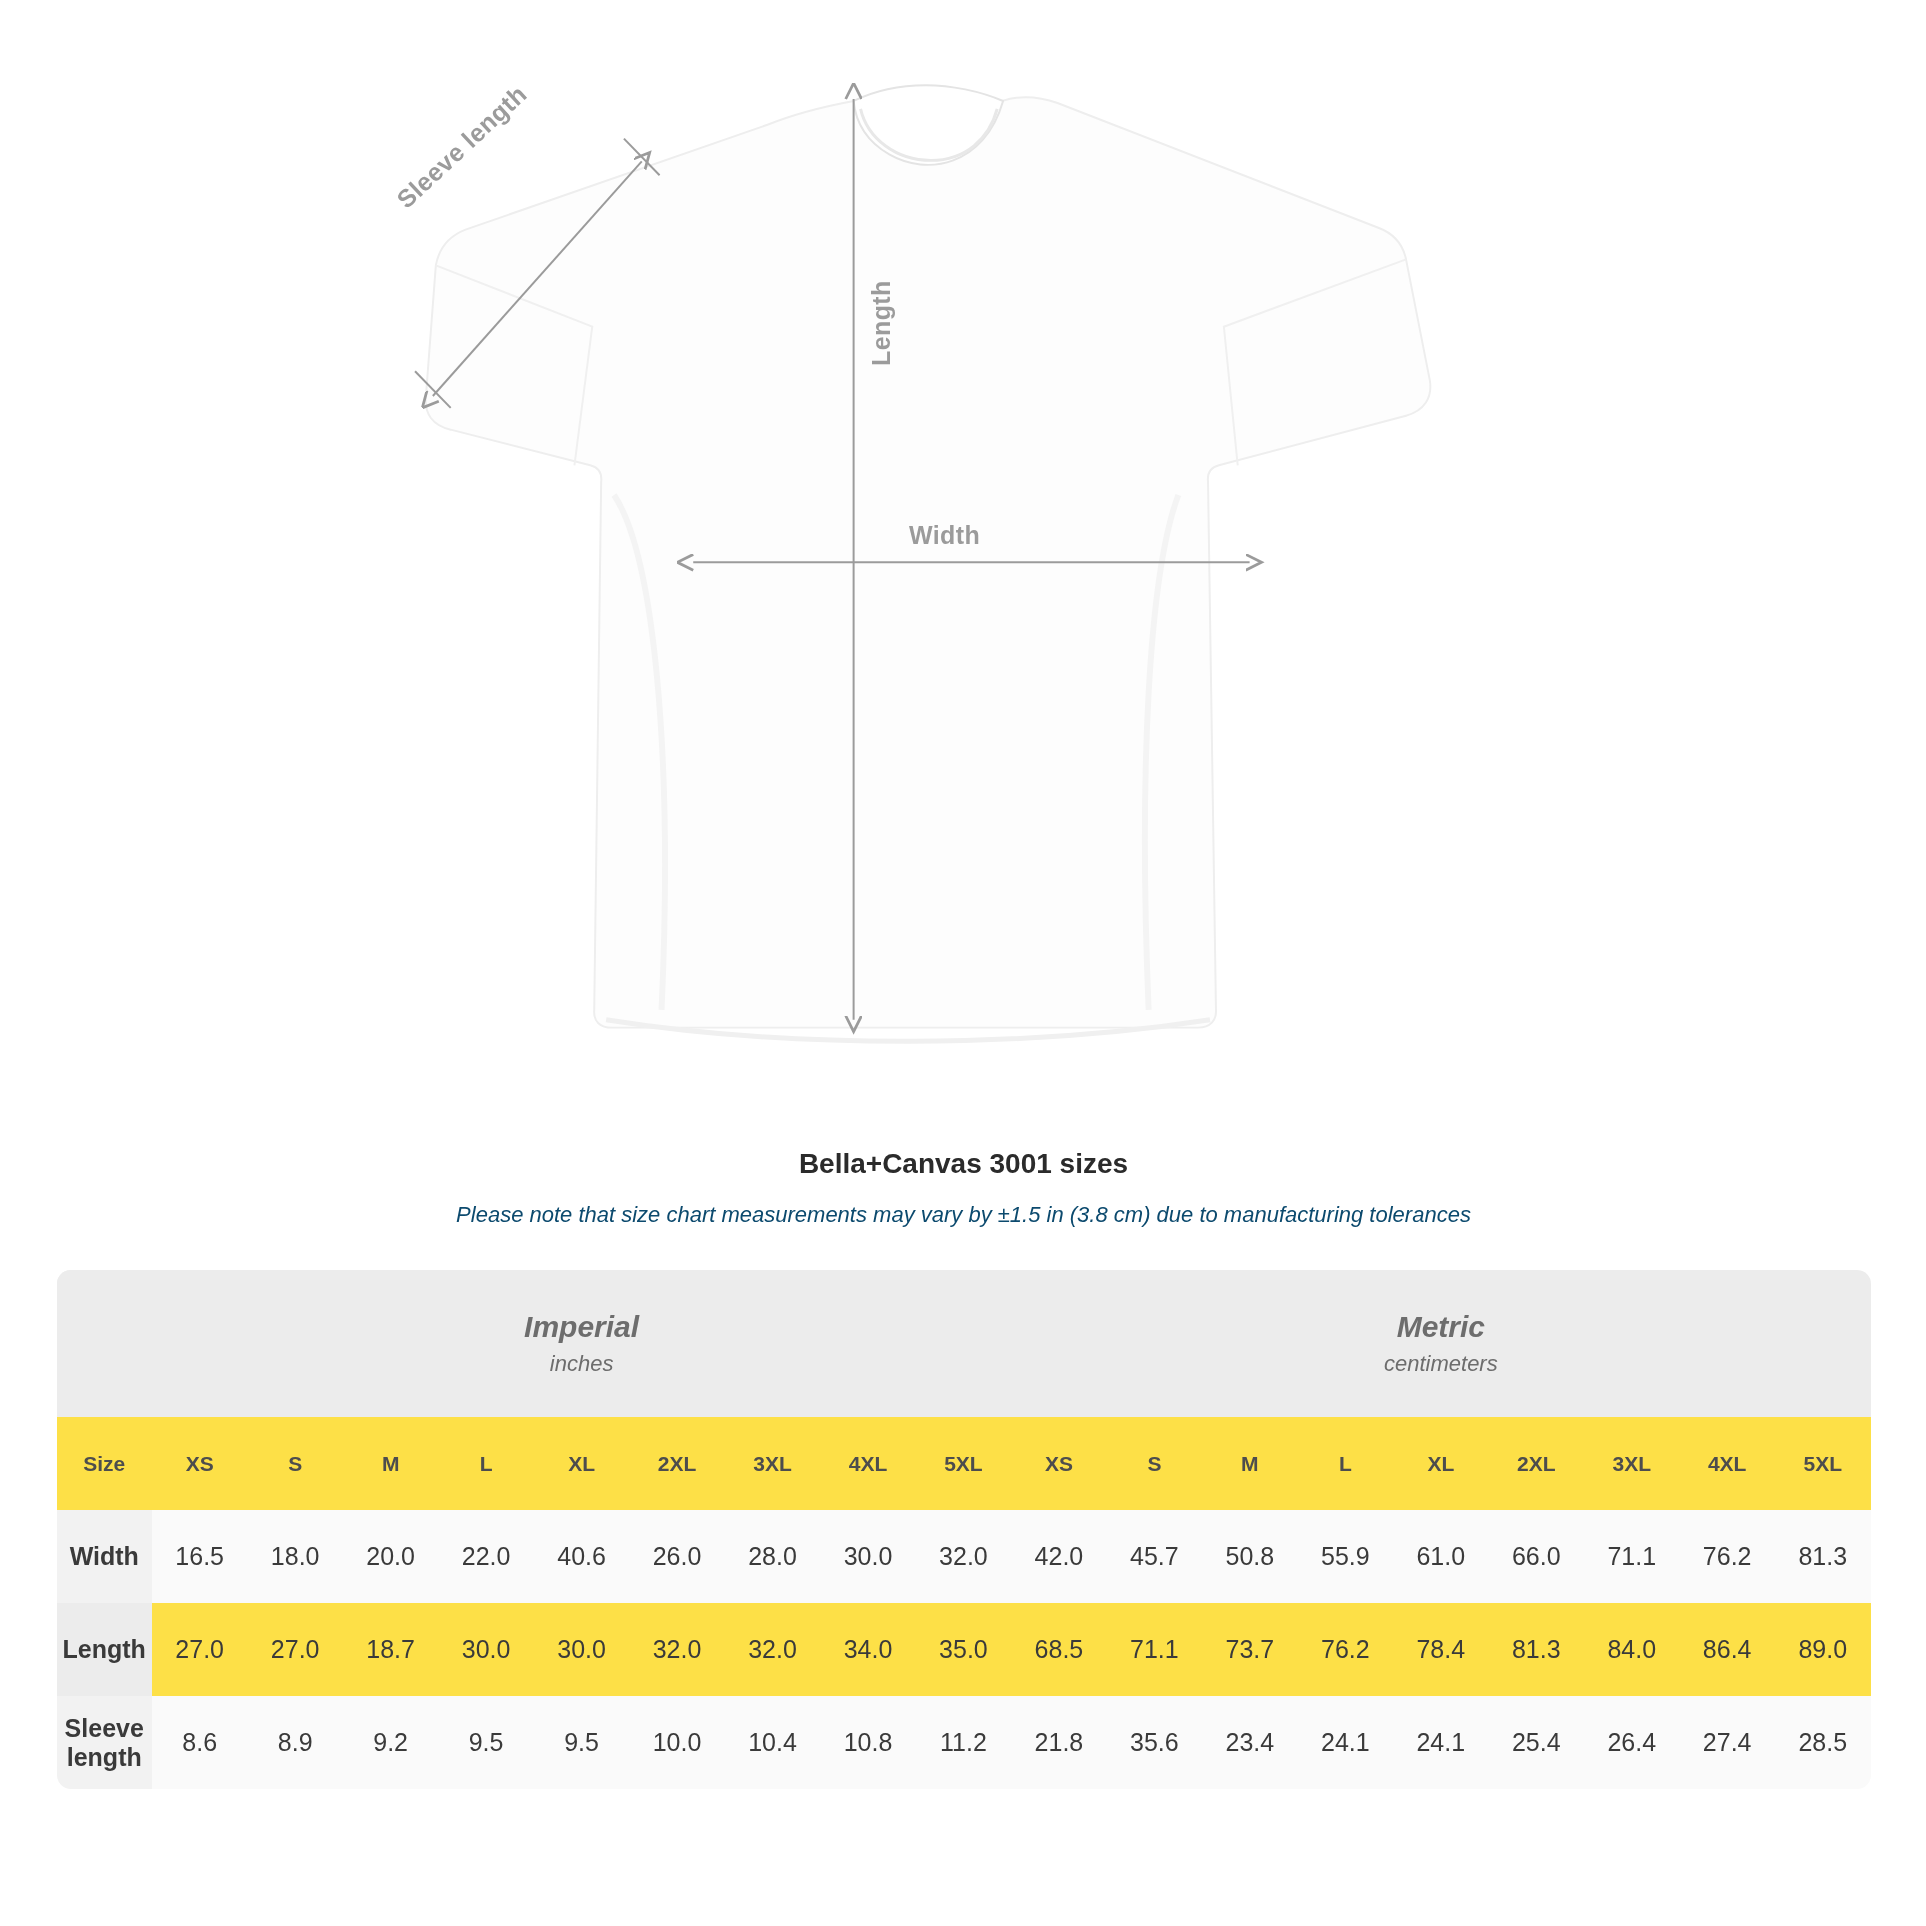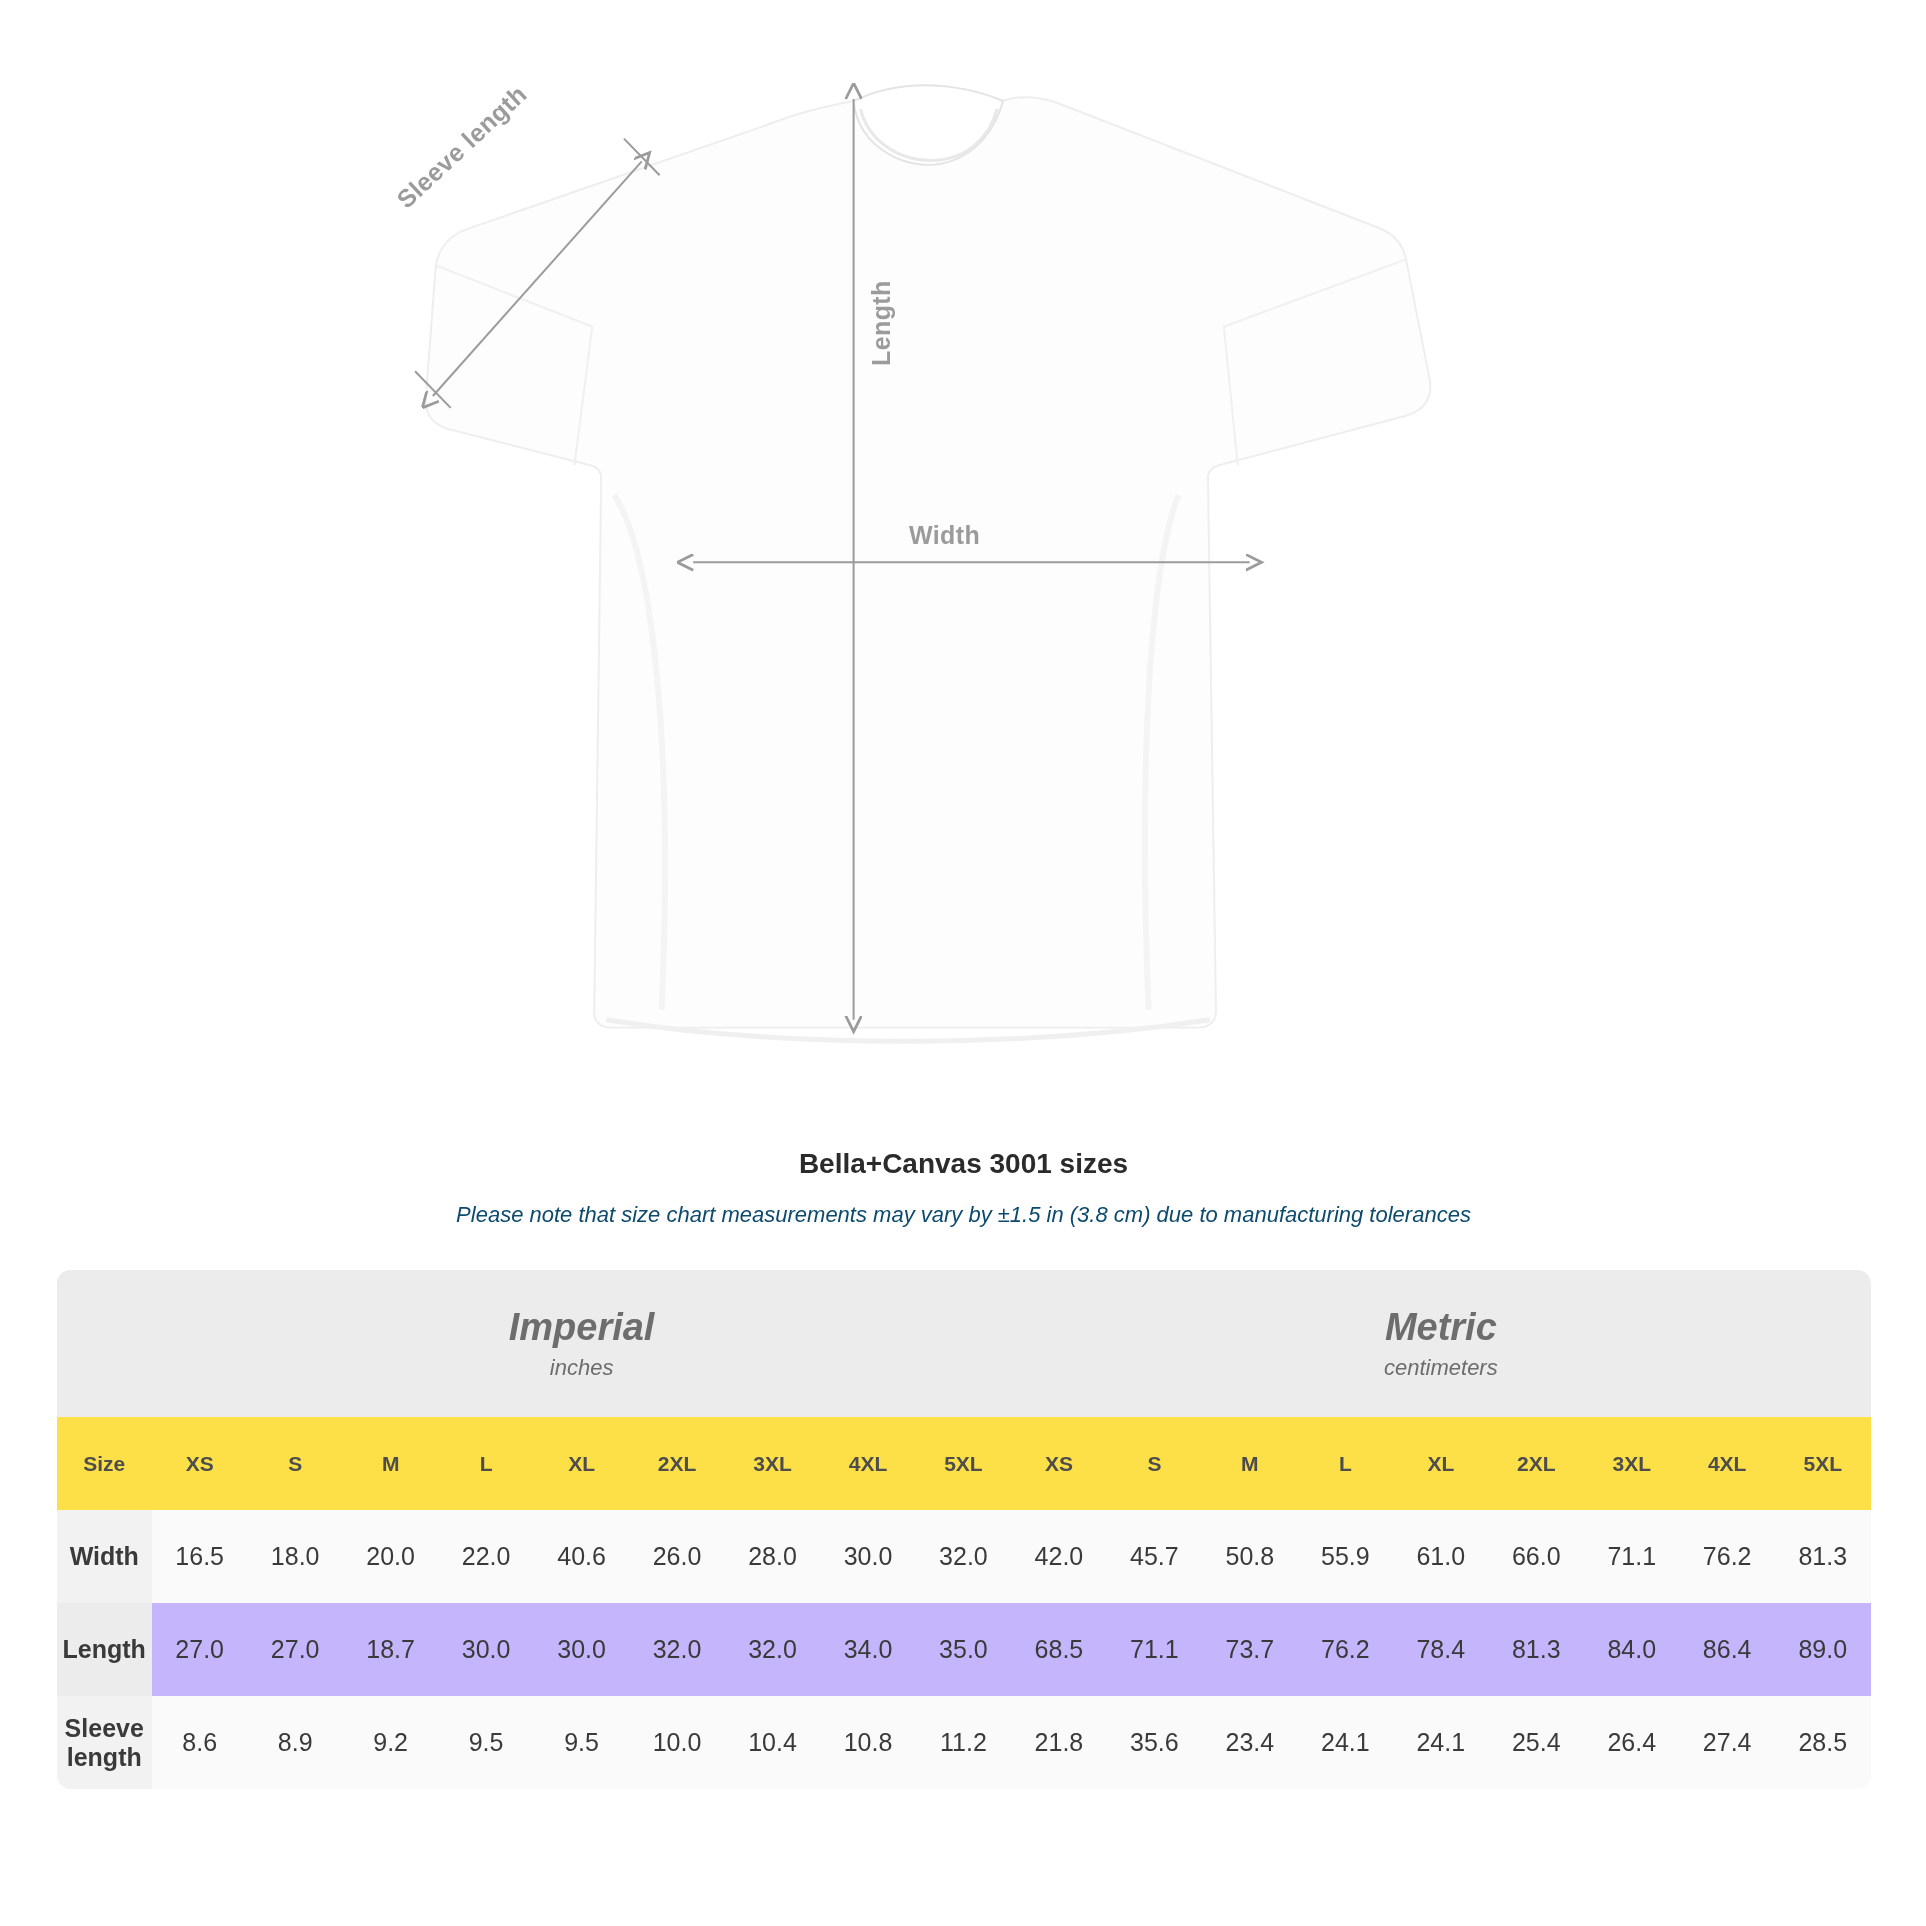--- a/index.html
+++ b/index.html
@@ -88,21 +88,21 @@
   table.size-table td, table.size-table th {
     border: none;
     text-align: center;
     vertical-align: middle;
   }
   .unit-head {
     background: #ececec;
     height: 147px;
   }
   .unit-head .unit-main {
-    font-size: 38px;
+    font-size: 30px;
     font-weight: bold;
     font-style: italic;
     color: #6d6d6d;
     line-height: 1.15;
   }
   .unit-head .unit-sub {
     font-size: 22px;
     font-style: italic;
     color: #6d6d6d;
     padding-top: 6px;
@@ -119,21 +119,21 @@
     font-size: 25px;
     font-weight: bold;
     color: #4d4d4d;
     width: 190px;
   }
   .data-row td {
     height: 91px;
     font-size: 25px;
     color: #3a3a3a;
   }
-  .row-a td { background: #c4b5fd; }
+  .row-a td { background: #fde047; }
   .row-b td { background: #fafafa; }
   .row-a .rowlabel { background: #ececec; }
   .row-b .rowlabel { background: #f2f2f2; }
   .cell-div { border-left: 1px solid #ffffff; }
   .corner {
     background: #ececec;
   }
 </style>
 </head>
 <body>

